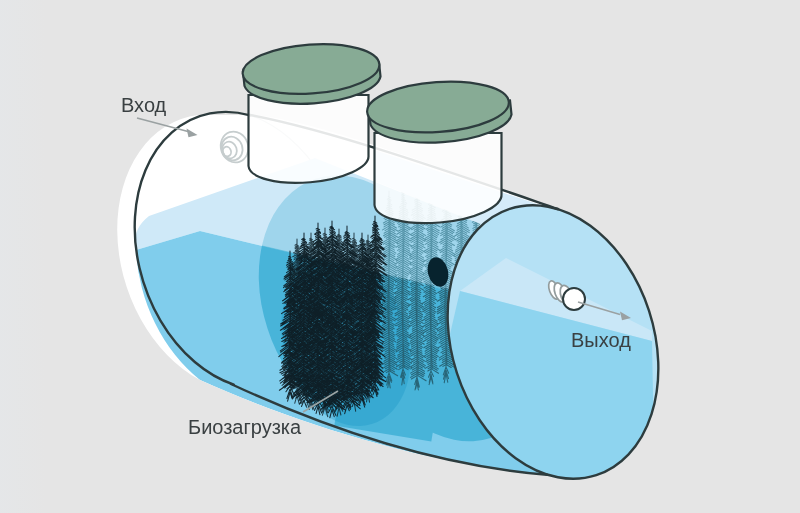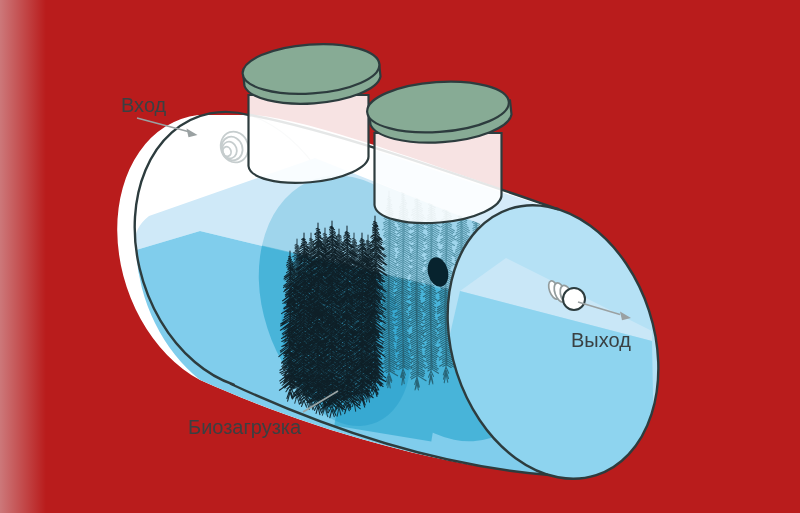--- a/index.html
+++ b/index.html
@@ -1,16 +1,16 @@
 <!DOCTYPE html>
 <html><head>
 <meta charset="utf-8">
 <style>
   html,body{margin:0;padding:0;background:#ffffff;}
-  .stage{position:relative;width:800px;height:513px;overflow:hidden;background:#b91c1c;
+  .stage{position:relative;width:800px;height:513px;overflow:hidden;background:#e5e5e5;
          font-family:"Liberation Sans", sans-serif;}
   .edge-shade{position:absolute;left:0;top:0;width:46px;height:513px;
     background:linear-gradient(90deg, rgba(228,232,236,0.45), rgba(255,255,255,0));pointer-events:none;}
   svg{display:block;}
   text{font-family:"Liberation Sans", sans-serif;}
 </style>
 </head>
 <body>
 
 <div class="stage">

